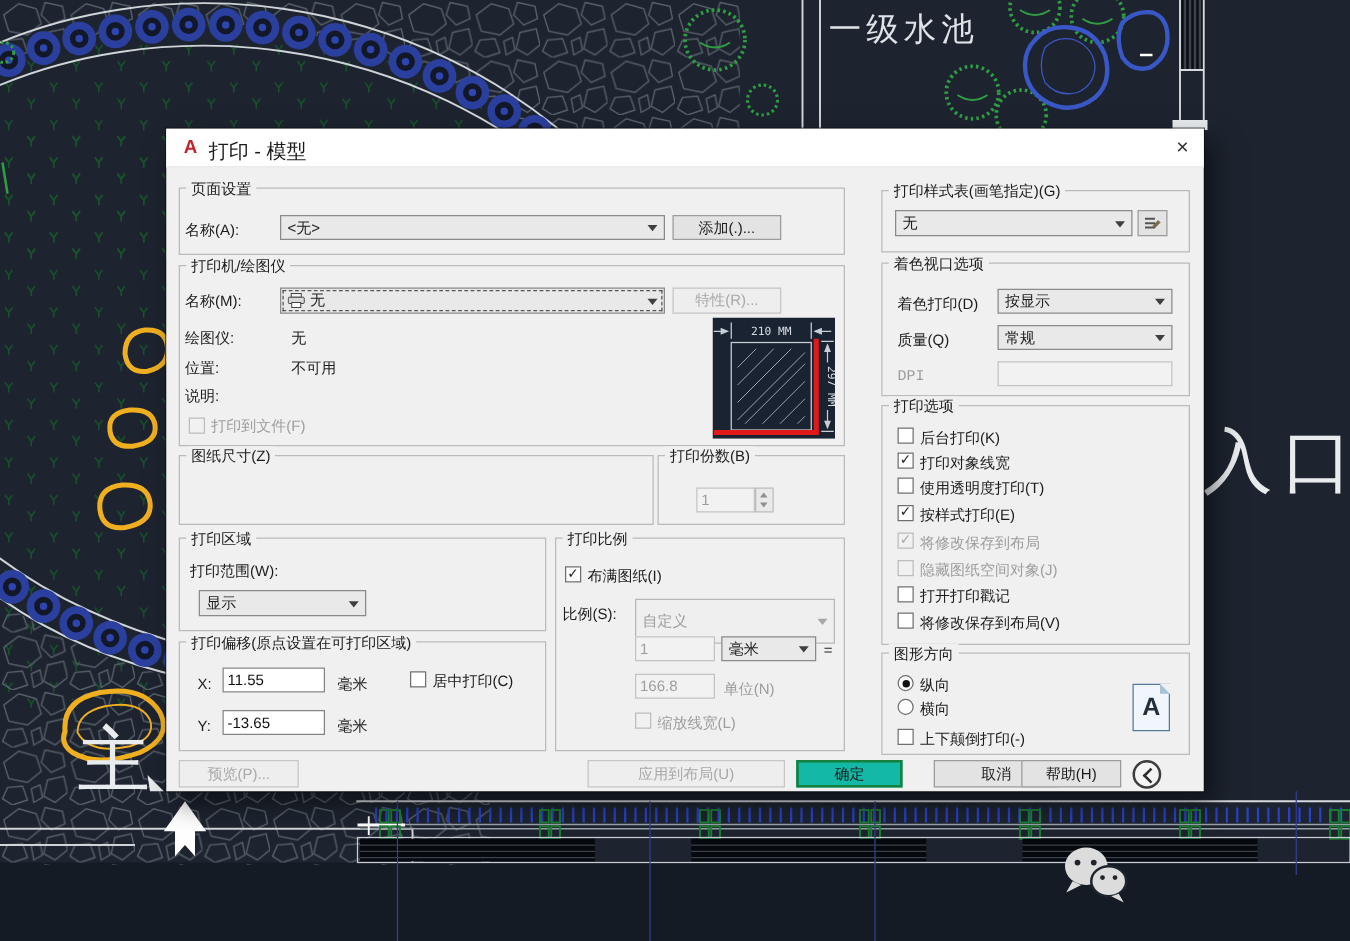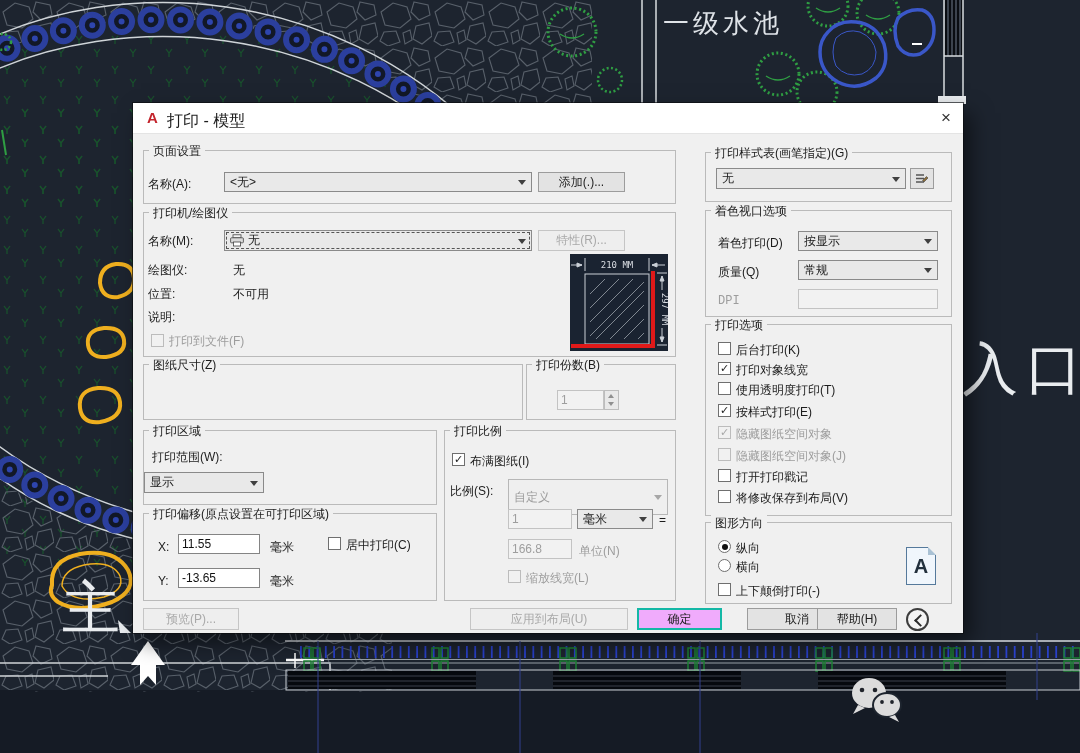--- a/index.html
+++ b/index.html
@@ -32,21 +32,21 @@
   .combo.dis .cv{border-top-color:#a7a7a7}
   .combo.focus{outline:1px dashed #555;outline-offset:-3px}
 
   .inp{position:absolute;background:#fff;border:1px solid #848484;font-size:12px;color:#111;
        padding:0 3px;box-sizing:border-box;font-family:inherit;outline:none}
   .inp.dis{background:#f2f2f2;border-color:#c3c3c3;color:#9e9e9e}
 
   .btn{position:absolute;background:#e3e3e3;border:1px solid #9c9c9c;font-size:12px;color:#1c1c1c;
        display:flex;align-items:center;justify-content:center;box-sizing:border-box;font-family:inherit;white-space:nowrap}
   .btn.dis{color:#a9a9a9;background:#eeeeee;border-color:#c5c5c5}
-  .btn.def{border:2px solid #14b8a6;background:#f0abfc}
+  .btn.def{border:2px solid #15803d;background:#14b8a6}
   .sq{width:22px}
 
   .cb{position:absolute;width:13px;height:13px;background:#fff;border:1px solid #6f6f6f;font-size:11px;
       line-height:11px;text-align:center;color:#222;box-sizing:border-box}
   .cb.dis{background:#f1f1f1;border-color:#bcbcbc;color:#a8a8a8}
   .rd{position:absolute;width:13px;height:13px;background:#fff;border:1px solid #6f6f6f;border-radius:50%;box-sizing:border-box}
   .rd.on::after{content:"";position:absolute;left:2.5px;top:2.5px;width:6px;height:6px;background:#111;border-radius:50%}
 
   .spinb{position:absolute;width:15px;height:20px;background:#e9e9e9;border:1px solid #bdbdbd;box-sizing:border-box}
   .spinb .up,.spinb .dn{position:absolute;left:3px;width:0;height:0;border-left:3.5px solid transparent;border-right:3.5px solid transparent}
@@ -309,21 +309,21 @@
   <span class="leg" style="left:399px;top:254px">打印份数(B)</span>
   <input class="inp dis" style="left: 424px; top: 287px; width: 47px; height: 20px;" readonly="" value="1">
   <span class="spinb" style="left:471px;top:287px">
       <span class="up"></span>
       <span class="dn"></span>
     </span>
 
   <div class="grp" style="left:10px;top:327px;width:292px;height:73px"></div>
   <span class="leg" style="left:16px;top:320px">打印区域</span>
   <span class="lb" style="left:19px;top:347px">打印范围(W):</span>
-  <div class="combo" style="left:11px;top:369px;width:120px;height:21px">
+  <div class="combo" style="left:26px;top:369px;width:134px;height:21px">
     <span>显示</span>
     <span class="cv"></span>
   </div>
 
   <div class="grp" style="left:10px;top:410px;width:292px;height:86px"></div>
   <span class="leg" style="left:16px;top:403px">打印偏移(原点设置在可打印区域)</span>
   <span class="lb" style="left:25px;top:437px">X:</span>
   <input class="inp" style="left: 45px; top: 431px; width: 82px; height: 20px;" readonly="" value="11.55">
   <span class="lb" style="left:137px;top:437px">毫米</span>
   <span class="cb" style="left:195px;top:434px"></span>
@@ -385,21 +385,21 @@
 
   <span class="cb" style="left:585px;top:239px"></span>
   <span class="lb" style="left:603px;top:240px">后台打印(K)</span>
   <span class="cb" style="left:585px;top:259px">✓</span>
   <span class="lb" style="left:603px;top:260px">打印对象线宽</span>
   <span class="cb" style="left:585px;top:279px"></span>
   <span class="lb" style="left:603px;top:280px">使用透明度打印(T)</span>
   <span class="cb" style="left:585px;top:301px">✓</span>
   <span class="lb" style="left:603px;top:302px">按样式打印(E)</span>
   <span class="cb dis" style="left:585px;top:323px">✓</span>
-  <span class="lb dim" style="left:603px;top:324px">隐藏图纸空间对象</span>
+  <span class="lb dim" style="left:603px;top:324px">将修改保存到布局</span>
   <span class="cb dis" style="left:585px;top:345px"></span>
   <span class="lb dim" style="left:603px;top:346px">隐藏图纸空间对象(J)</span>
   <span class="cb" style="left:585px;top:366px"></span>
   <span class="lb" style="left:603px;top:367px">打开打印戳记</span>
   <span class="cb" style="left:585px;top:387px"></span>
   <span class="lb" style="left:603px;top:388px">将修改保存到布局(V)</span>
 
   <div class="grp" style="left:572px;top:419px;width:245px;height:80px"></div>
   <span class="leg" style="left:578px;top:412px">图形方向</span>
   <span class="rd on" style="left:585px;top:437px"></span>

